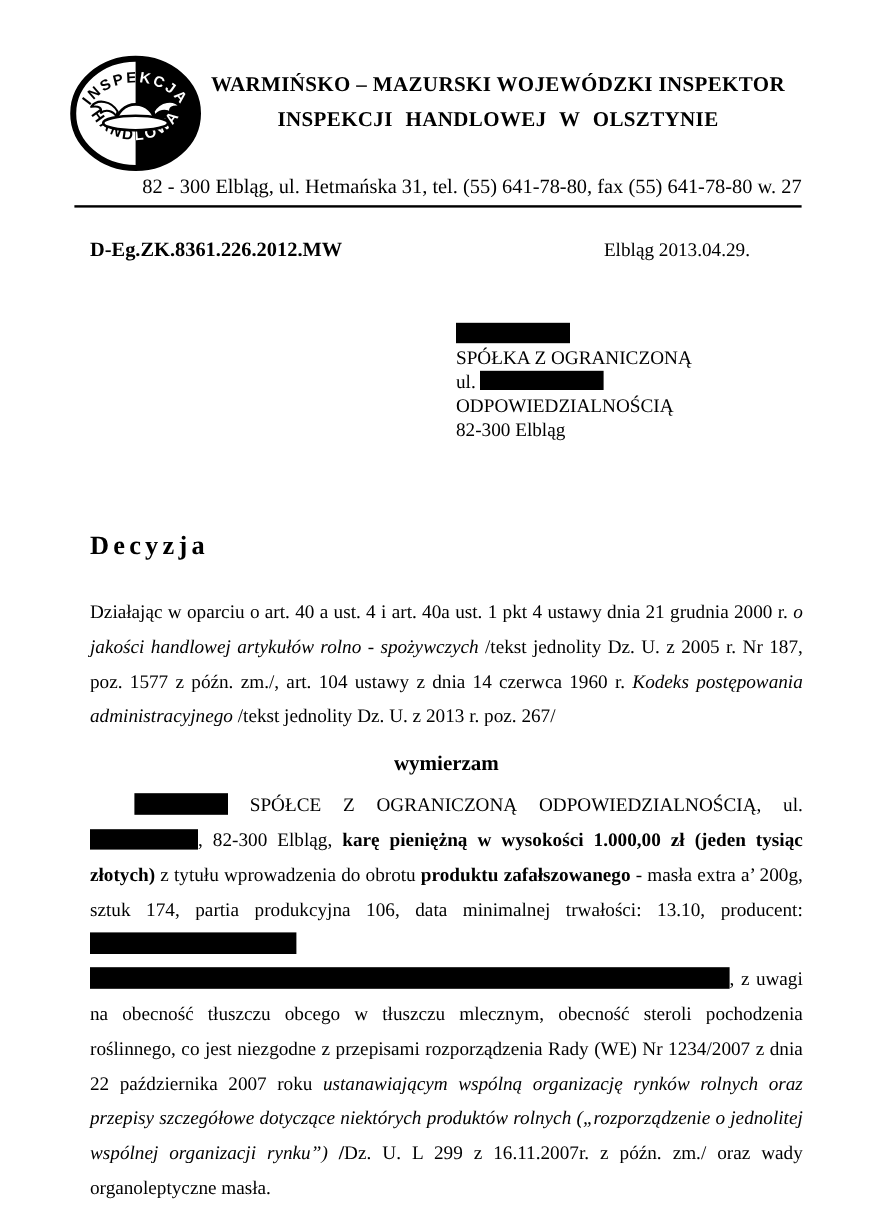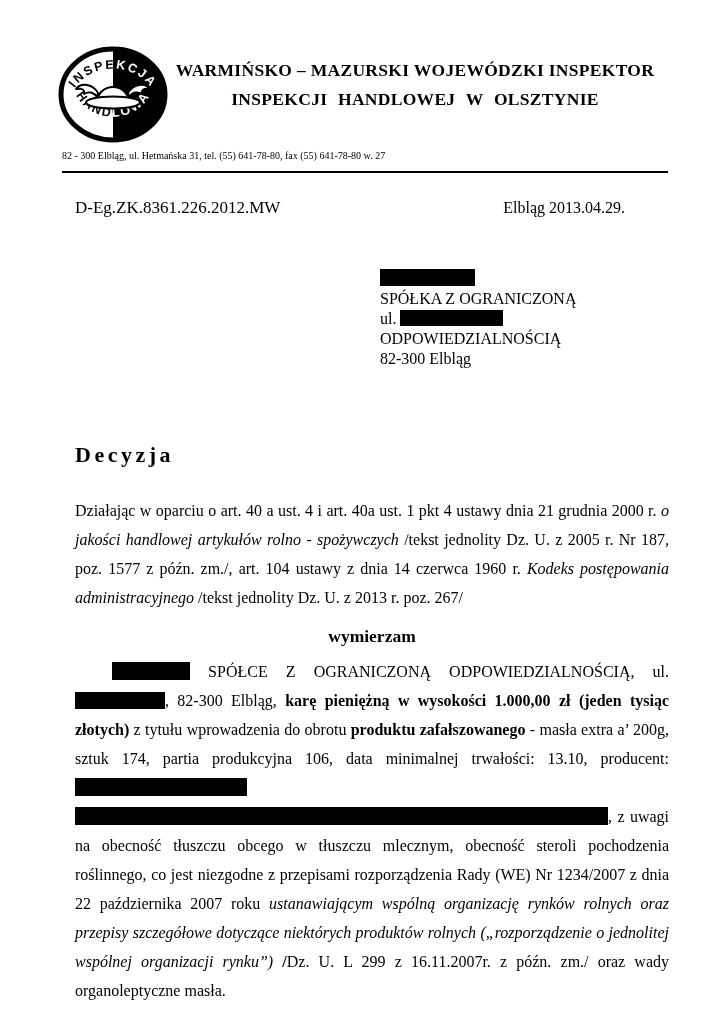--- a/index.html
+++ b/index.html
@@ -13,30 +13,30 @@
   
   .logo { position:absolute; left:56px; top:44px; width:114px; height:101px; }
   .org-titles {
     position:absolute; left:173px; top:56px; width:484px;
     text-align:center; font-weight:bold; font-size:17.5px; line-height:29px;
     letter-spacing:0.3px;
   }
   .org-line2 { word-spacing:6px; }
   .address-line {
     position:absolute; left:62px; top:147px; width:606px;
-    text-align:left; font-size:10px; line-height:17px;
+    text-align:right; font-size:17px; line-height:17px;
   }
   .header-rule {
     position:absolute; left:62px; top:171px; width:606px;
     border:0; border-top:2px solid #000; margin:0;
   }
   
   .content { padding:198px 55px 0 75px; }
   .ref-row { display:flex; justify-content:space-between; align-items:baseline; }
-  .ref-number { font-weight:normal; font-size:17px; }
+  .ref-number { font-weight:bold; font-size:17px; }
   .place-date { font-size:16px; padding-right:44px; }
 
   .recipient { margin:51px 0 0 305px; font-size:16px; line-height:20px; }
   .bar-company { width:95px; height:17px; background:#000; margin-bottom:3px; }
   .bar-street { display:inline-block; width:103px; height:16px; background:#000; vertical-align:-2px; }
 
   .decision-title {
     margin:72px 0 0; text-align:left;
     font-size:22px; font-weight:bold; letter-spacing:3.5px; line-height:27px;
   }

